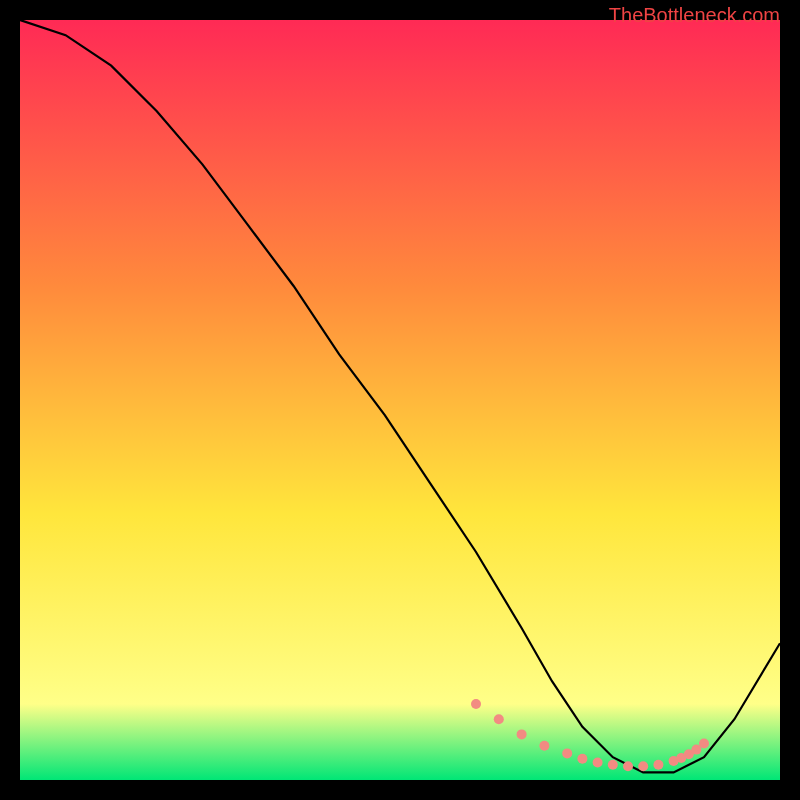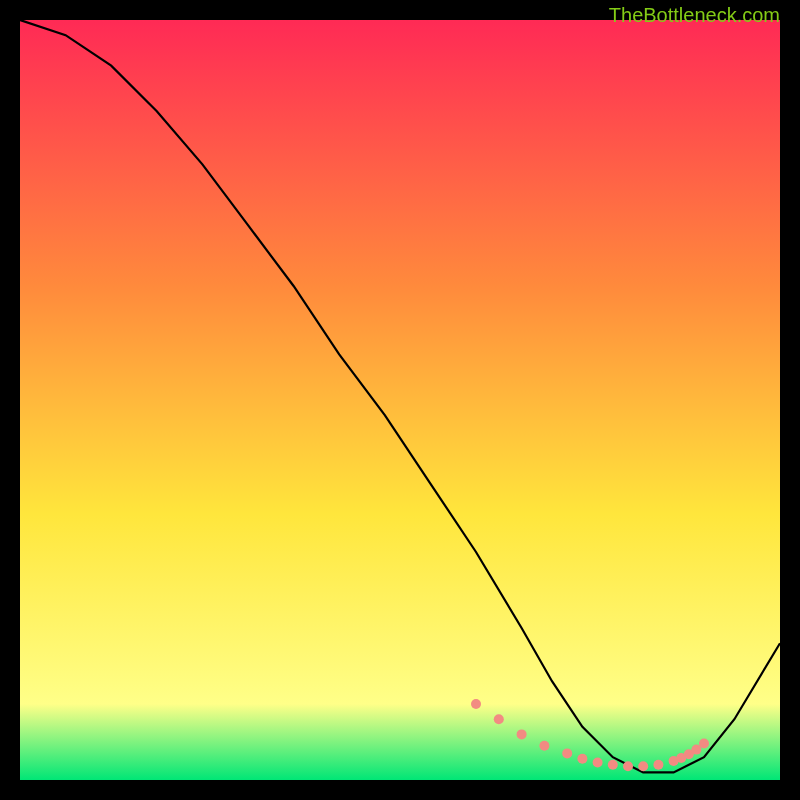--- a/index.html
+++ b/index.html
@@ -8,21 +8,21 @@
     height: 800px;
     background: #000;
     position: relative;
     overflow: hidden;
     font-family: Arial, sans-serif;
   }
   .watermark {
     position: absolute;
     top: 4px;
     right: 20px;
-    color: #84cc16;
+    color: #ef4444;
     font-size: 20px;
     font-weight: 500;
     z-index: 10;
   }
   .plot-area {
     position: absolute;
     left: 20px;
     top: 20px;
     width: 760px;
     height: 760px;

